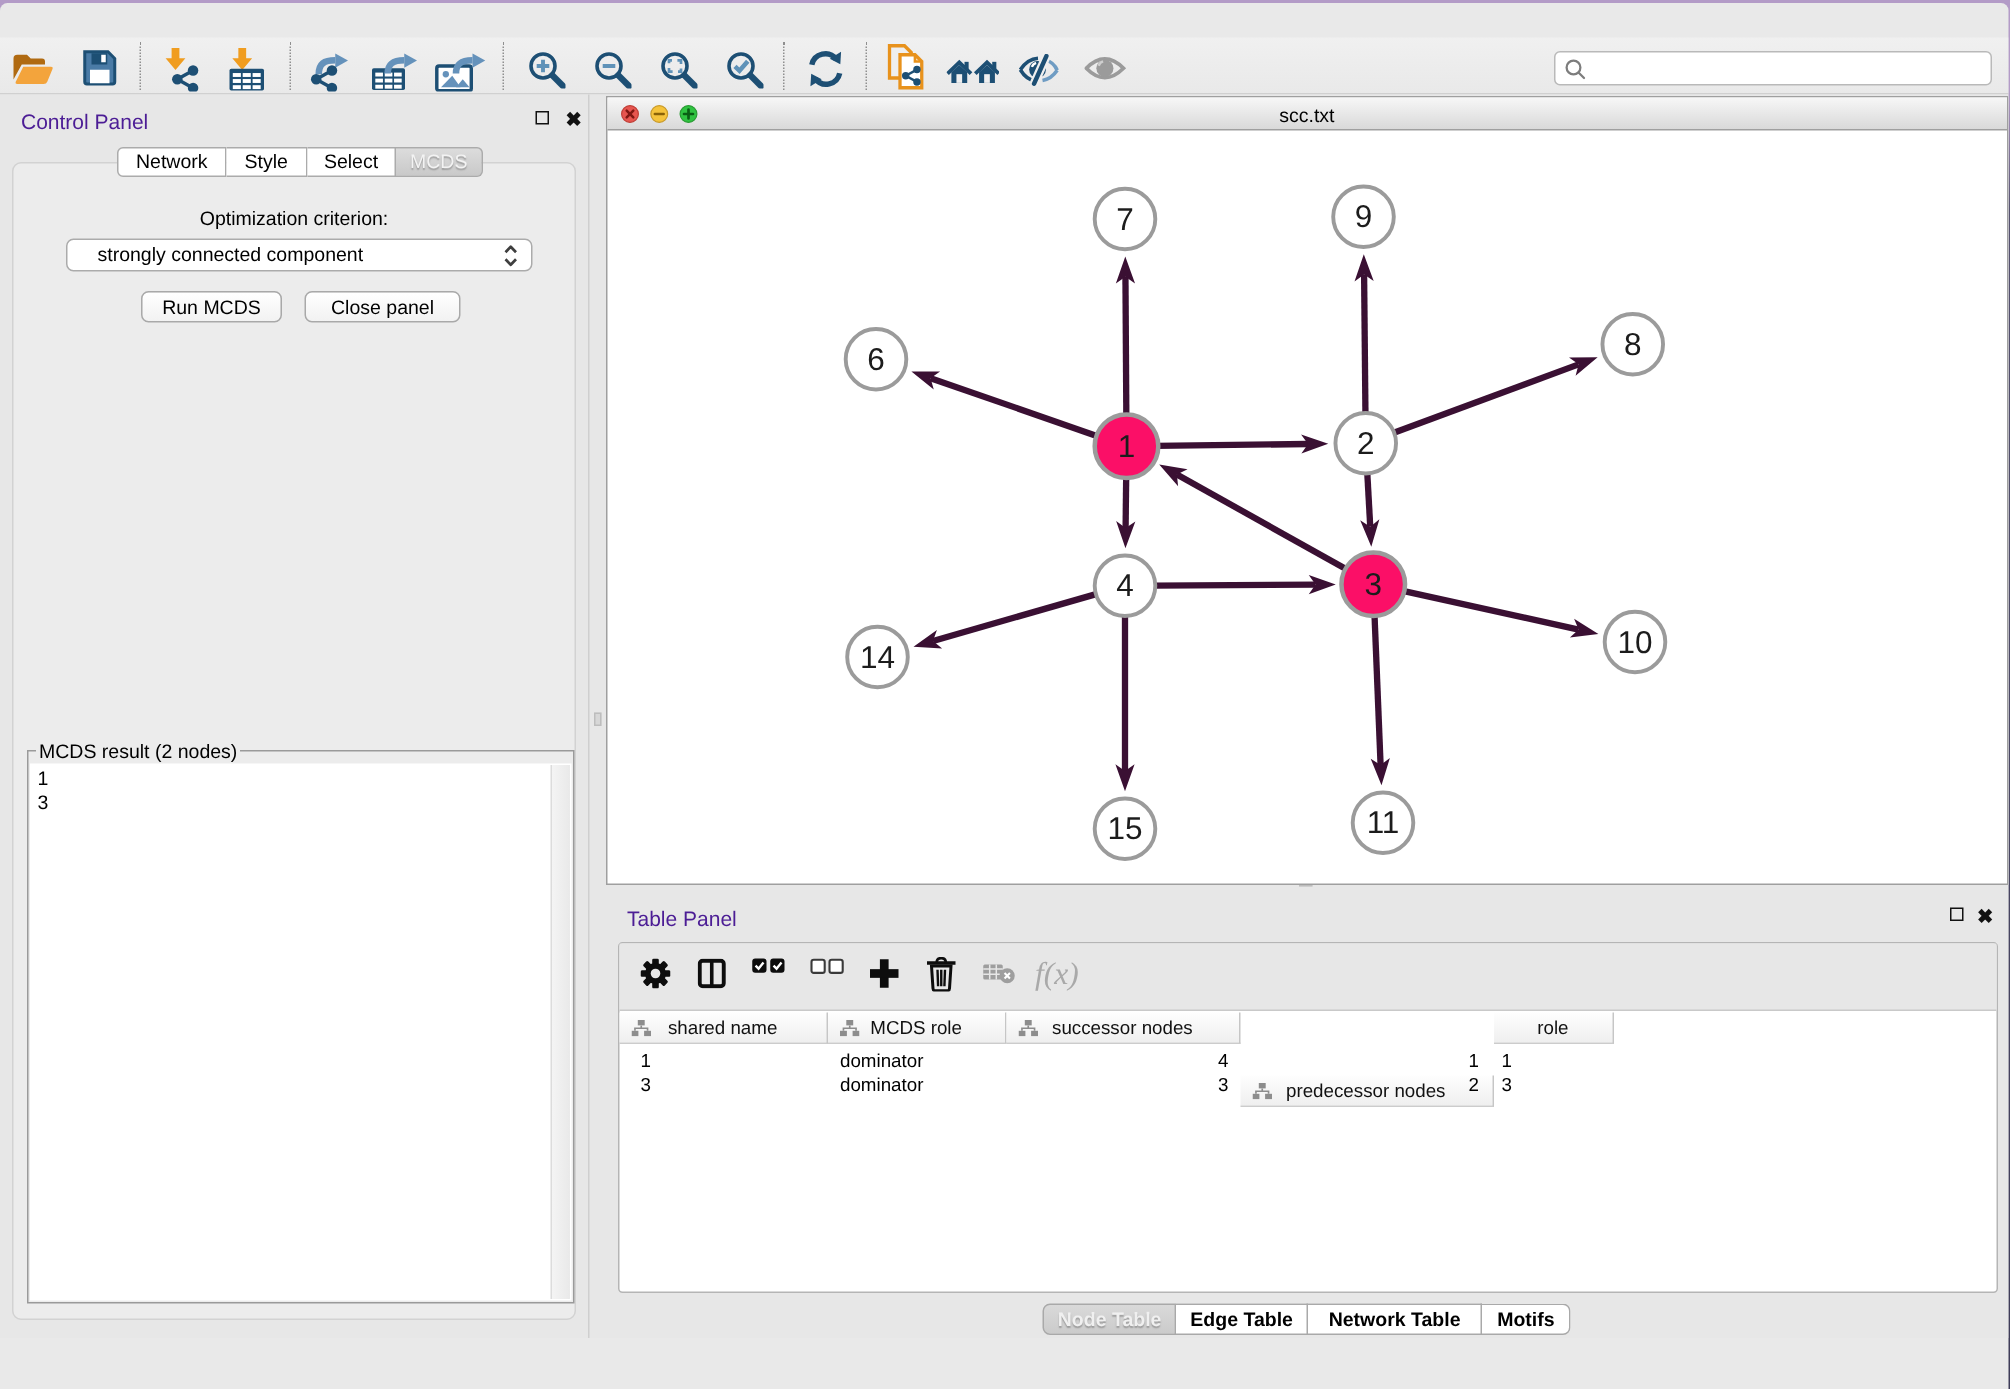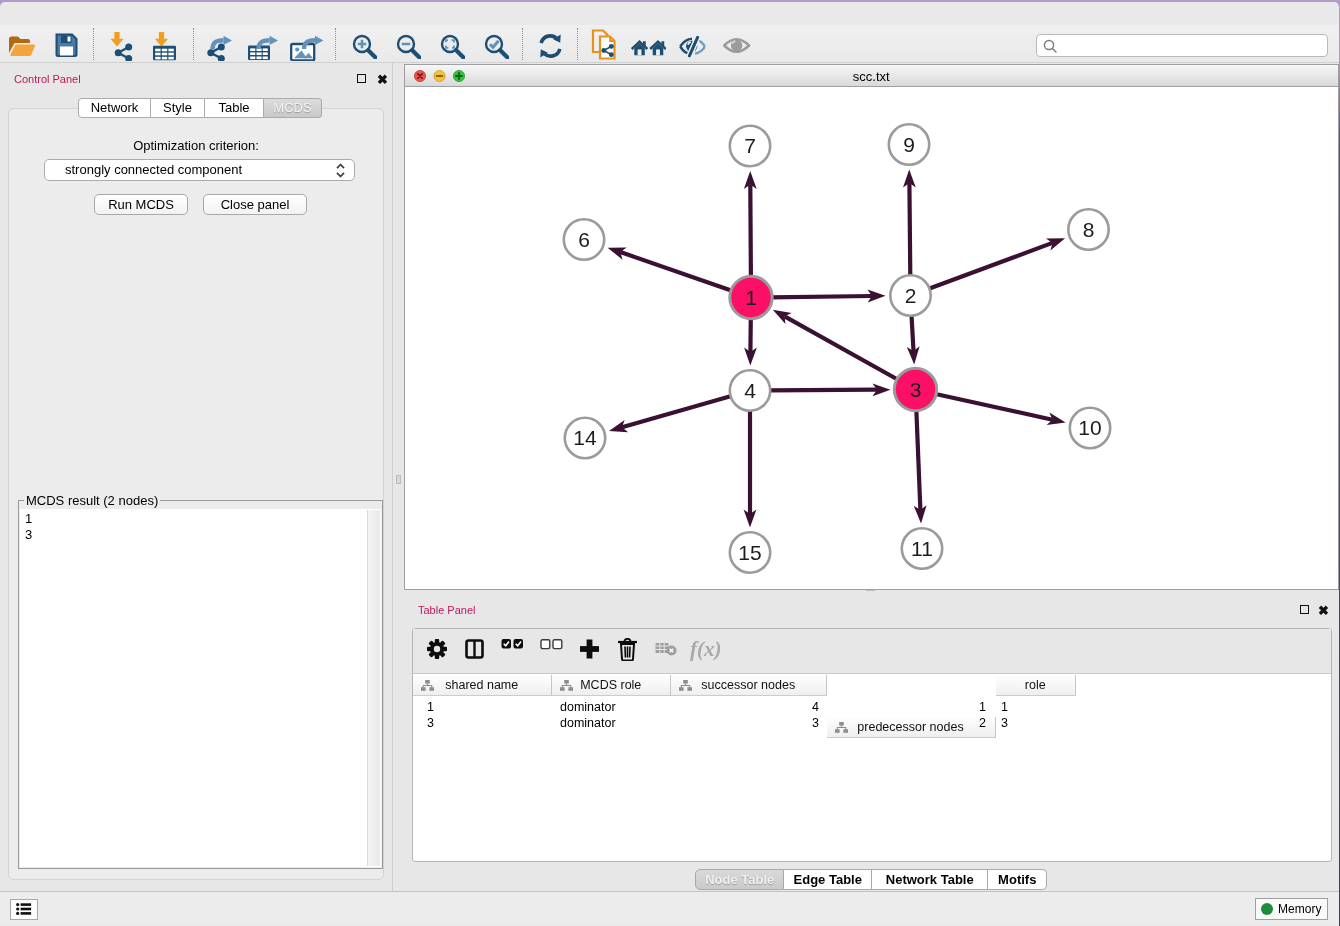--- a/index.html
+++ b/index.html
@@ -6,21 +6,21 @@
 html,body { width:1340px; height:926px; overflow:hidden; }
 body { font-family:"Liberation Sans", sans-serif; background:linear-gradient(#b39bc7 0px, #b39bc7 60px, #55516f 140px, #3e3c58 100%); position:relative; }
 .window { position:absolute; left:0; top:2px; width:1338.5px; height:924px; background:#e9e9e9; border-radius:5px 5px 0 0; overflow:hidden; }
 .titlebar { position:absolute; left:0; top:0; width:100%; height:21.5px; background:linear-gradient(#f6f6f6,#ececec); border-bottom:1px solid #c8c8c8; }
 .tdot { position:absolute; top:6px; width:11px; height:11px; border-radius:50%; background:#dadada; border:1px solid #c4c4c4; }
 .apptitle { position:absolute; top:4px; left:0; width:100%; text-align:center; font-size:13px; color:#9e9e9e; }
 .toolbar { position:absolute; left:0; top:22.5px; width:100%; height:38px; background:linear-gradient(#f0f0f0,#e9e9e9); border-bottom:1px solid #d0d0d0; }
 .tsep { position:absolute; top:3px; height:32px; width:0; border-left:1px dotted #8f8f8f; }
 .ticon { position:absolute; }
 .main { position:absolute; left:0; top:60.5px; width:100%; height:829px; background:#e7e7e7; }
-.panel-title { position:absolute; font-size:11px; color:#be185d; }
+.panel-title { position:absolute; font-size:14px; color:#4c1d95; }
 .float-ico { position:absolute; width:9px; height:9px; border:1.5px solid #111; background:transparent; }
 .close-ico { position:absolute; font-size:13px; color:#111; font-weight:bold; line-height:11px; }
 
 .cpane { position:absolute; left:8px; top:45px; width:376px; height:772px; background:#ececec; border:1px solid #d2d2d2; border-radius:6px; }
 .tabs { position:absolute; left:78px; top:35px; height:20px; display:flex; z-index:5; }
 .tab { height:20px; border:1px solid #ababab; border-left:none; background:#fff; font-size:13px; color:#000; text-align:center; line-height:18px; }
 .tab.first { border-left:1px solid #ababab; border-radius:4px 0 0 4px; }
 .tab.last { border-radius:0 4px 4px 0; }
 .tab.sel { background:linear-gradient(#dcdcdc,#c9c9c9); color:#f3f3f3; text-shadow:0 1px 1px #9a9a9a; }
 .optlabel { position:absolute; left:0; top:75px; width:392px; text-align:center; font-size:13px; color:#000; }
@@ -203,21 +203,21 @@
   <div class="main">
     <div style="position:absolute; left:392px; top:0; width:1px; height:829px; background:#cfcfcf;"></div>
 
     <div class="panel-title" style="left:14px; top:10px;">Control Panel</div>
     <div class="float-ico" style="left:357px; top:11px;"></div>
     <div class="close-ico" style="left:377px; top:11px;">✖</div>
     <div class="cpane"></div>
     <div class="tabs">
       <div class="tab first" style="width:73px;">Network</div>
       <div class="tab" style="width:54px;">Style</div>
-      <div class="tab" style="width:59px;">Table</div>
+      <div class="tab" style="width:59px;">Select</div>
       <div class="tab last sel" style="width:58px;">MCDS</div>
     </div>
     <div class="optlabel">Optimization criterion:</div>
     <div class="selbox">strongly connected component
       <svg style="position:absolute; right:8px; top:3.5px;" width="11" height="15" viewBox="0 0 11 15">
           <path d="M2 5.2 L5.5 1.5 L9 5.2 M2 9.8 L5.5 13.5 L9 9.8" fill="none" stroke="#3f3f3f" stroke-width="1.8" stroke-linejoin="round"></path>
         </svg>
     </div>
     <div class="btn" style="left:94px; top:131px; width:94px;">Run MCDS</div>
     <div class="btn" style="left:203px; top:131px; width:104px;">Close panel</div>
@@ -358,21 +358,21 @@
                 <circle cx="16.5" cy="8.5" r="5"></circle>
               </g>
 <g stroke="#e7e7e7" stroke-width="1">
                 <line x1="0.5" y1="4" x2="13.5" y2="4"></line>
                 <line x1="0.5" y1="7.5" x2="11.5" y2="7.5"></line>
                 <line x1="4.8" y1="1" x2="4.8" y2="11"></line>
                 <line x1="9.2" y1="1" x2="9.2" y2="11"></line>
               </g>
 <path d="M14.7 6.7 L18.3 10.3 M18.3 6.7 L14.7 10.3" stroke="#fff" stroke-width="1.4"></path>
             </svg>
-            <div style="position:absolute; left:277px; top:8px; font-family:'Liberation Serif', serif; font-style:italic; font-size:21px; color:#a9a9a9;font-weight:bold;">f(x)</div>
+            <div style="position:absolute; left:277px; top:8px; font-family:'Liberation Serif', serif; font-style:italic; font-size:21px; color:#a9a9a9;">f(x)</div>
           </div>
         <div class="thead" id="thead">
             <div class="thcell" style="left:0px; width:138.5px;"><svg style="position:absolute; left:8px; top:5px;" width="13" height="11" viewBox="0 0 13 11">
                 <g fill="#8d8d8d">
                   <rect x="4.2" y="0" width="4.6" height="3.6"></rect>
                   <rect x="0" y="7.2" width="4.6" height="3.6"></rect>
                   <rect x="8.4" y="7.2" width="4.6" height="3.6"></rect>
                 </g>
                 <path d="M6.5 3.6 L6.5 5.5 M2.3 7.2 L2.3 5.5 L10.7 5.5 L10.7 7.2" stroke="#8d8d8d" stroke-width="1.1" fill="none"></path>
               </svg>shared name</div>
@@ -416,24 +416,13 @@
           </div>
       </div>
       <div class="btabs"><div class="btabwrap">
         <div class="btab first sel" style="width:89px;">Node Table</div>
         <div class="btab" style="width:88px;">Edge Table</div>
         <div class="btab" style="width:116px;">Network Table</div>
         <div class="btab last" style="width:59px;">Motifs</div>
       </div></div>
     </div>
   </div>
-  <div class="statusbar">
-    <div class="listbtn"><svg width="16" height="14" viewBox="0 0 16 14" style="margin:2.5px 0 0 5px;">
-          <circle cx="1.7" cy="2.6" r="1.6" fill="#111"></circle>
-          <circle cx="1.7" cy="7" r="1.6" fill="#111"></circle>
-          <circle cx="1.7" cy="11.4" r="1.6" fill="#111"></circle>
-          <rect x="4.6" y="1.3" width="10.5" height="2.6" fill="#111"></rect>
-          <rect x="4.6" y="5.7" width="10.5" height="2.6" fill="#111"></rect>
-          <rect x="4.6" y="10.1" width="10.5" height="2.6" fill="#111"></rect>
-        </svg></div>
-    <div class="membtn"><span style="display:inline-block; width:12px; height:12px; border-radius:50%; background:#1f8c3b; vertical-align:-2px; margin-right:5px;"></span>Memory</div>
-  </div>
 </div>
 
 </body></html>

